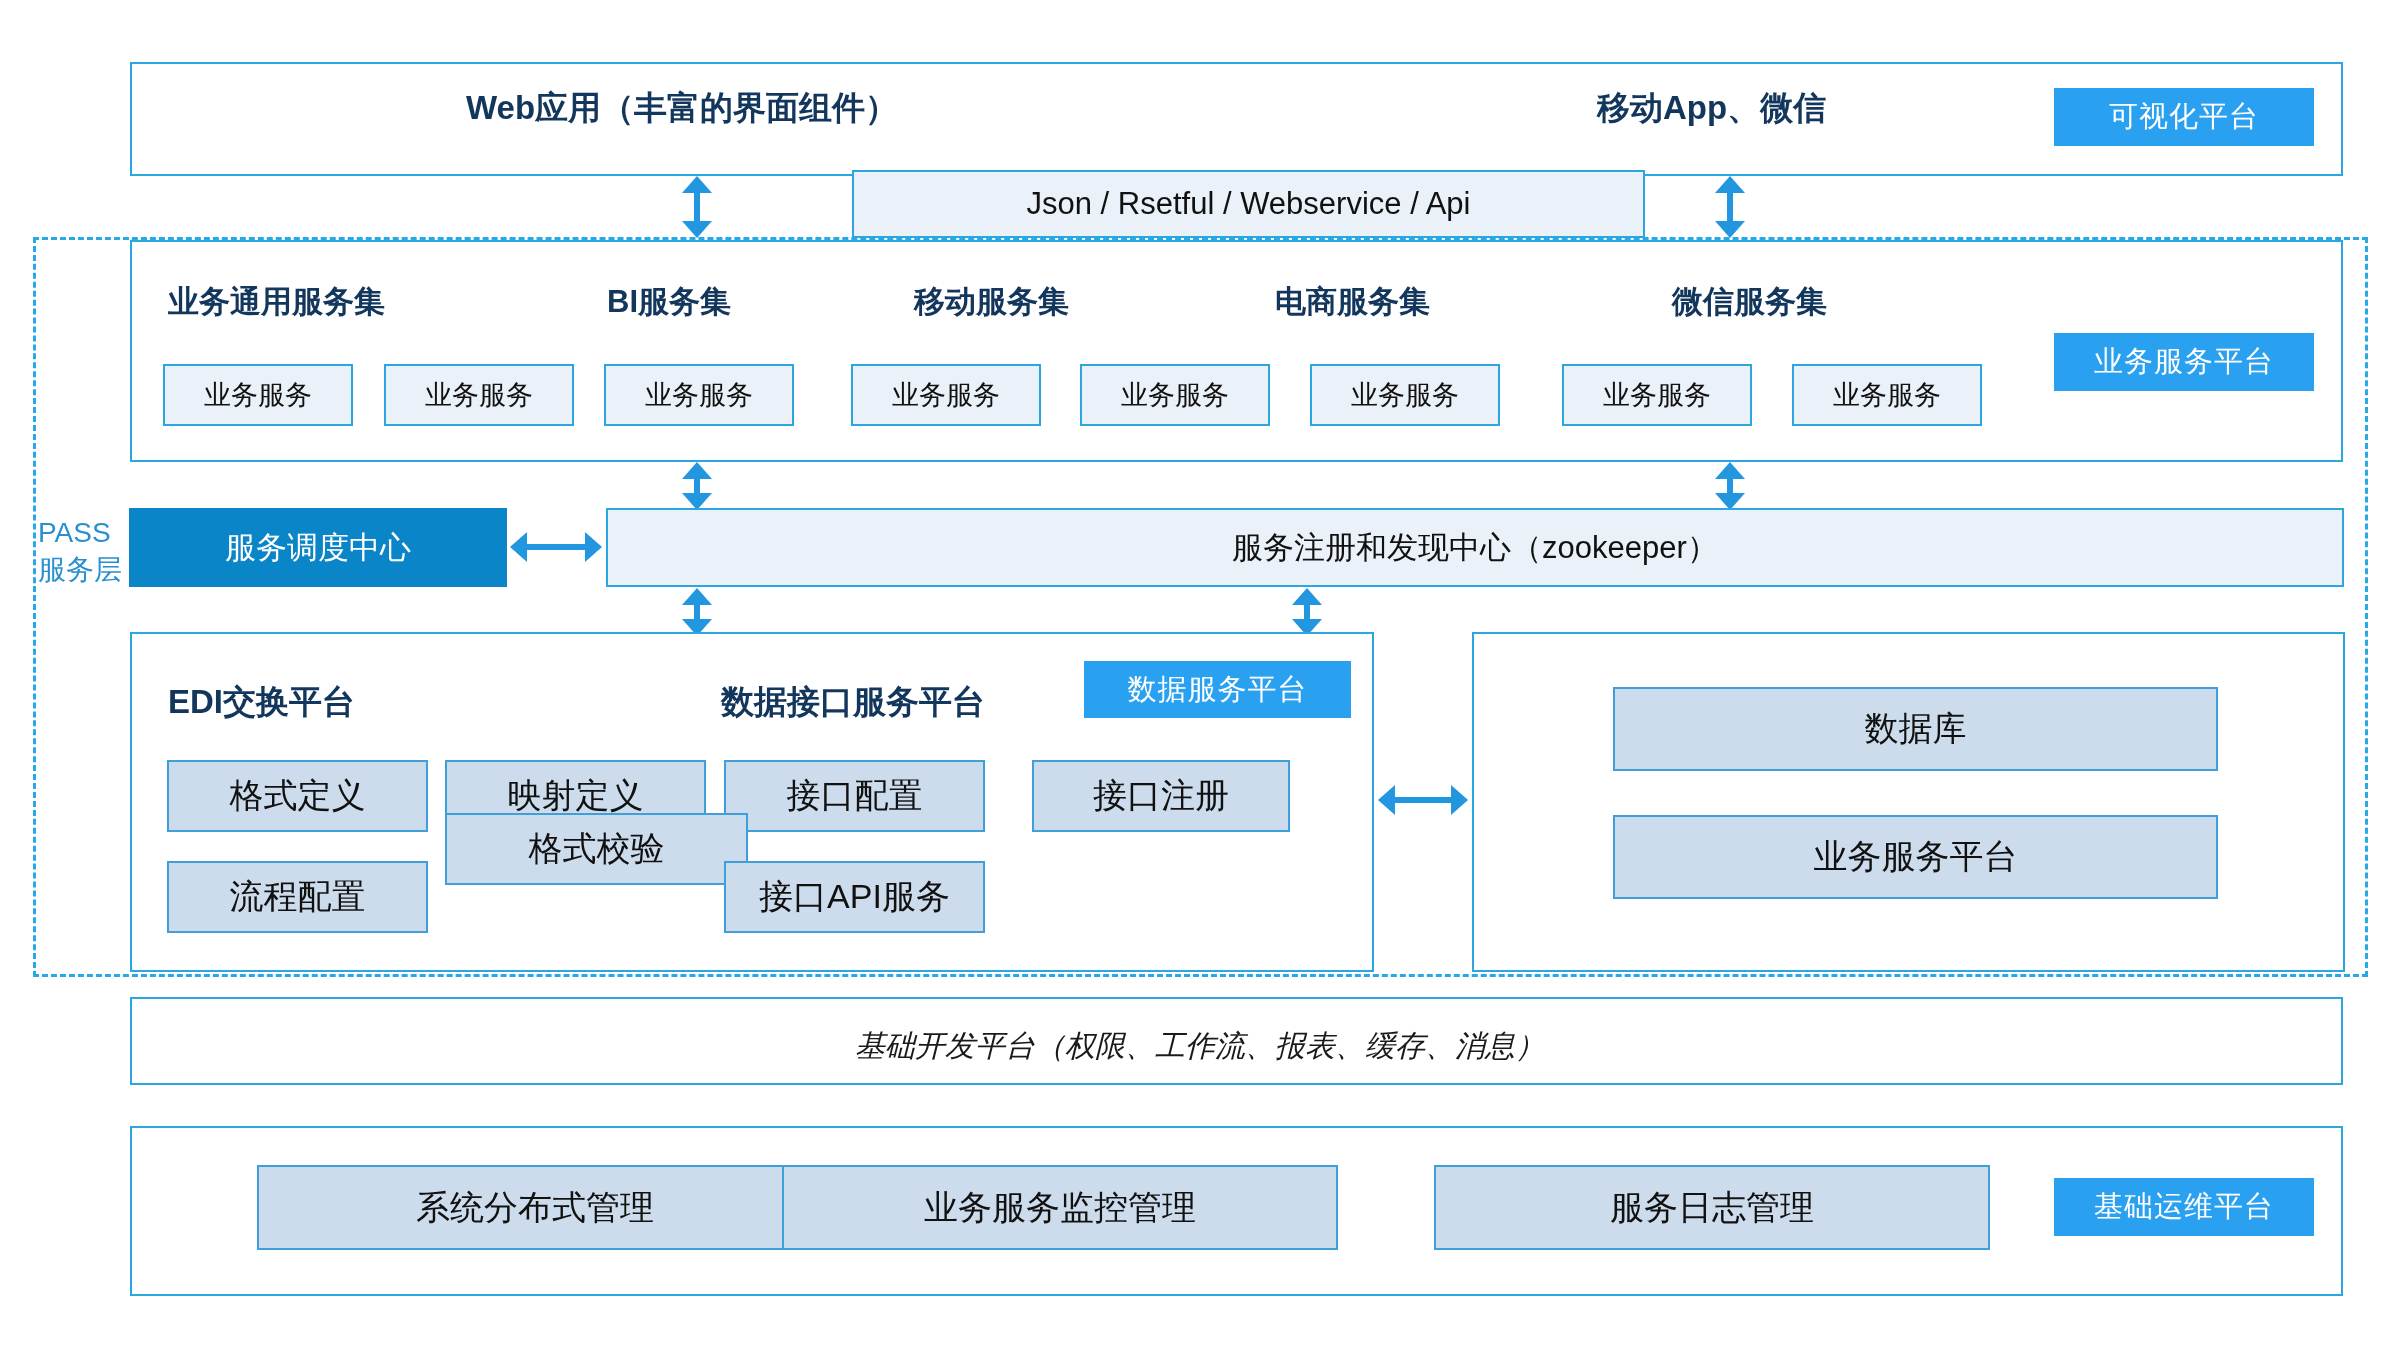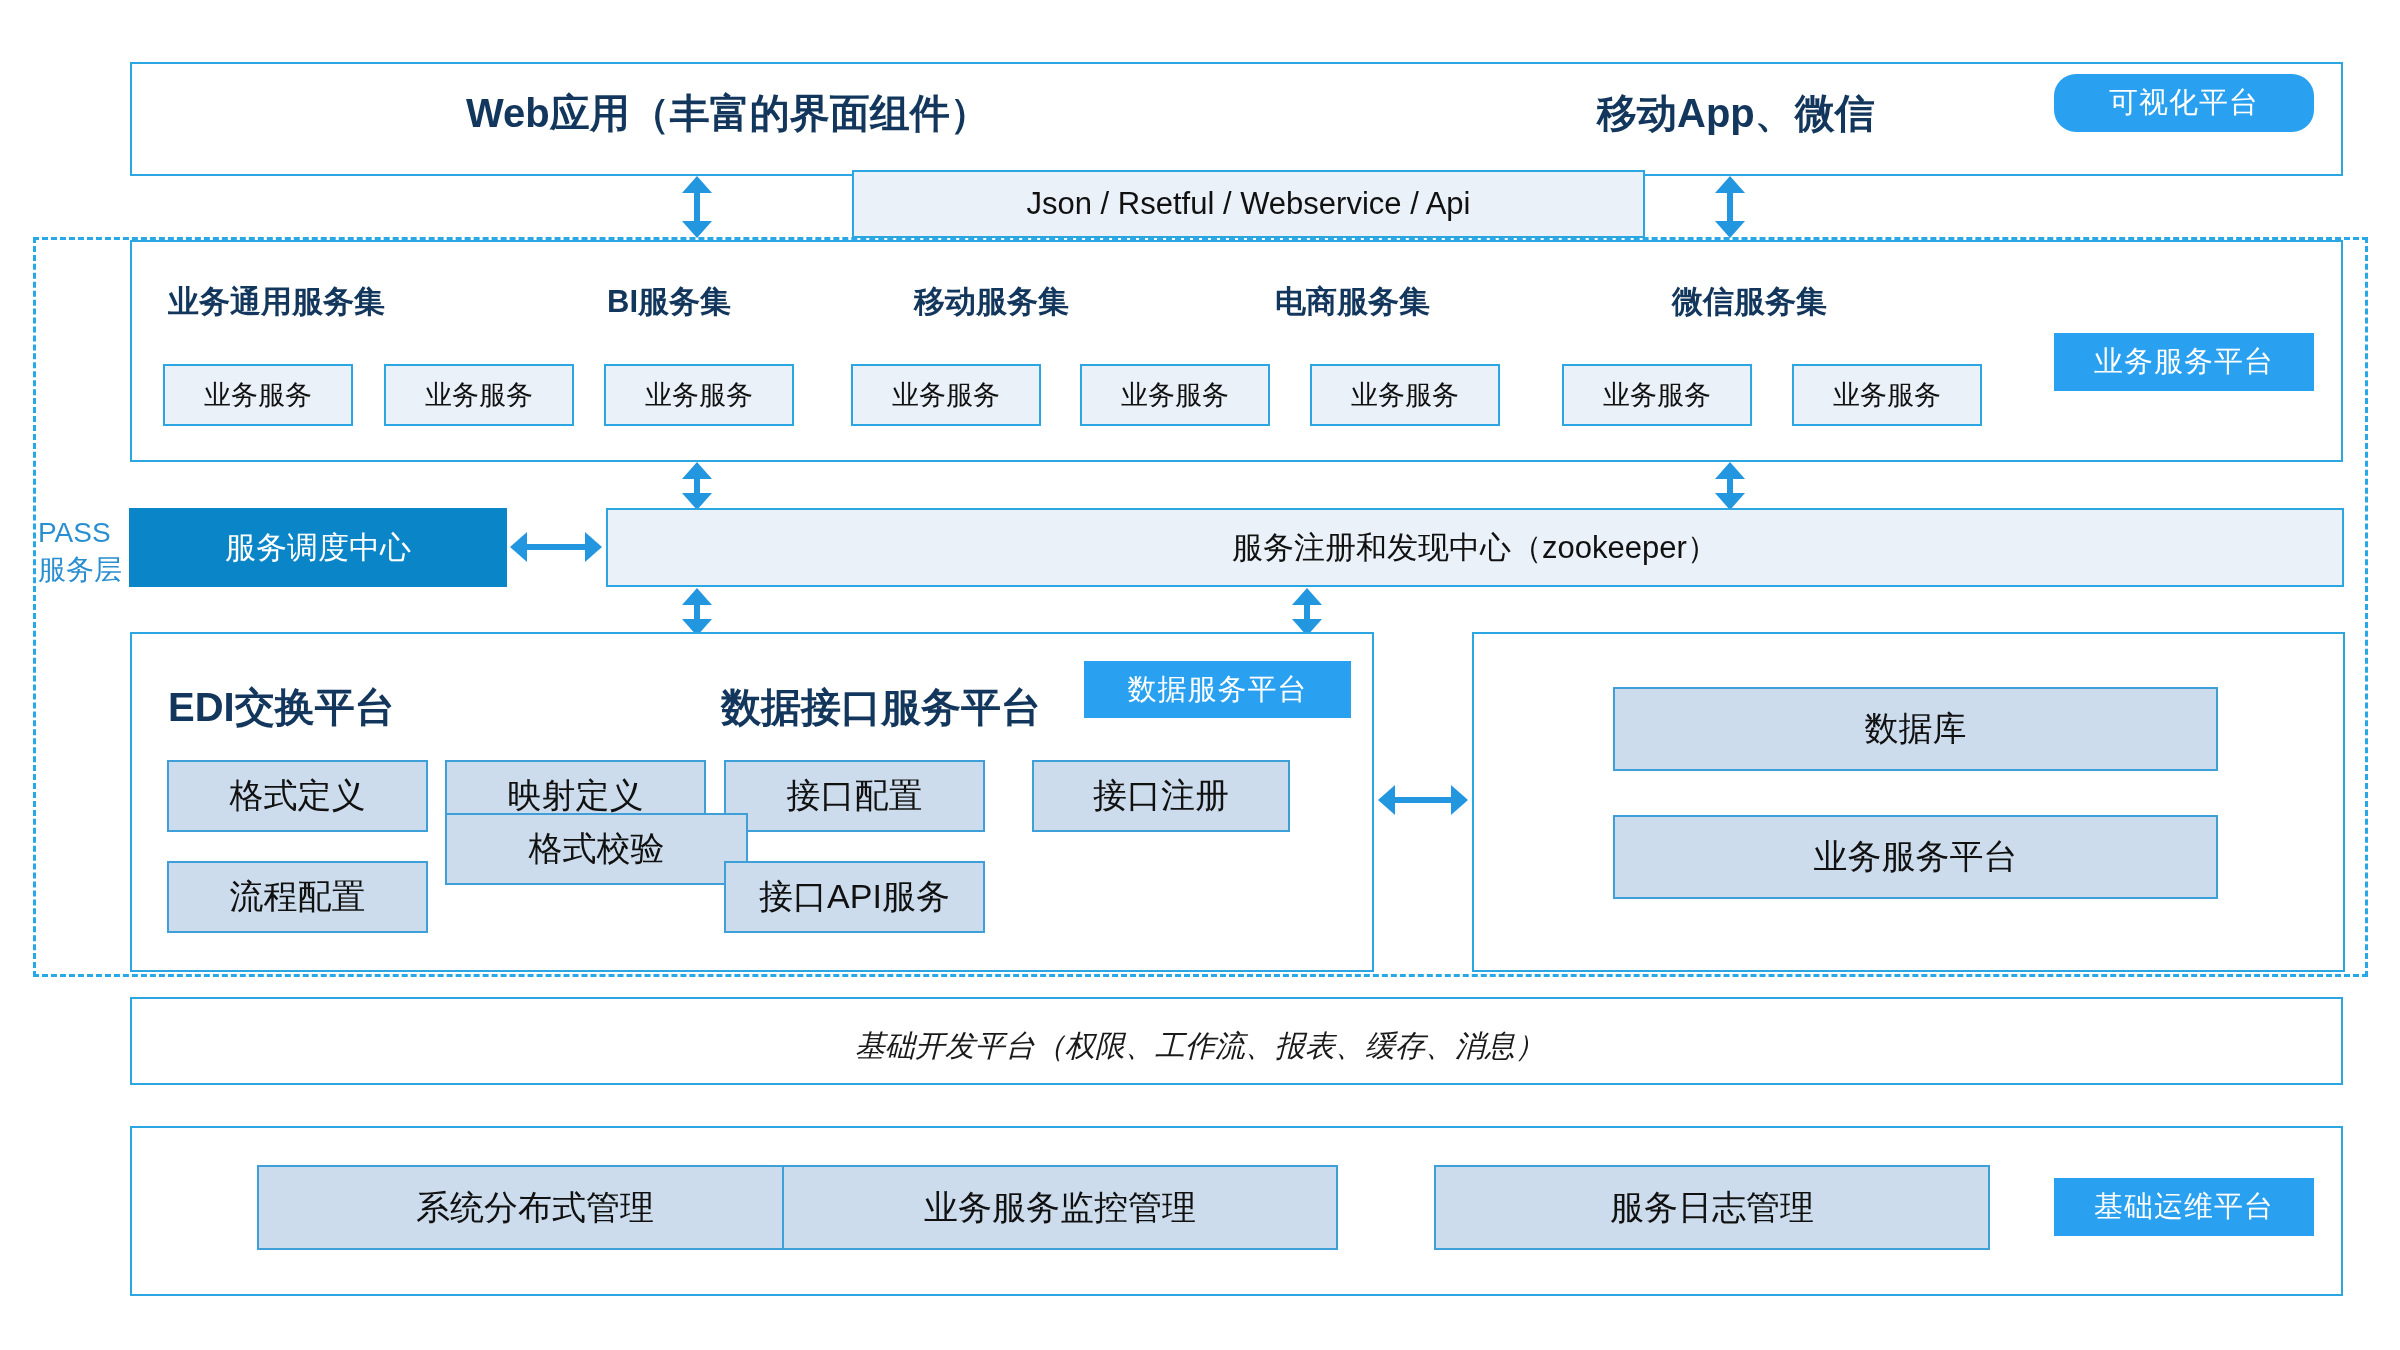--- a/index.html
+++ b/index.html
@@ -52,21 +52,21 @@
   }
   .hdr {
     color: #12365c;
     font-weight: bold;
     font-size: 31px;
     white-space: nowrap;
   }
   .hdr-lg {
     color: #12365c;
     font-weight: bold;
-    font-size: 40px;
+    font-size: 33px;
     white-space: nowrap;
   }
   .plain {
     color: #1a1a1a;
     font-size: 30px;
     white-space: nowrap;
     font-style: italic;
   }
   .pass-label {
     color: #2a8fd0;
@@ -117,21 +117,21 @@
     <div>PASS</div>
     <div>服务层</div>
   </div>
 
   <div class="abs panel" style="left:130px; top:62px; width:2213px; height:114px;"></div>
 
   <div class="abs hdr-lg" style="left:466px; top:86px;">Web应用（丰富的界面组件）</div>
 
   <div class="abs hdr-lg" style="left:1597px; top:86px;">移动App、微信</div>
 
-  <div class="abs badge" style="left:2054px; top:74px; width:260px; height:58px;border-radius:22px;">可视化平台</div>
+  <div class="abs badge" style="left:2054px; top:88px; width:260px; height:58px;">可视化平台</div>
 
   <div class="v-arrow" style="left:680px; top:176px; width:34px; height:62px;">
     <div class="shaft"></div>
       <div class="head-up"></div>
       <div class="head-dn"></div>
   </div>
   <div class="v-arrow" style="left:1713px; top:176px; width:34px; height:62px;">
     <div class="shaft"></div>
       <div class="head-up"></div>
       <div class="head-dn"></div>

